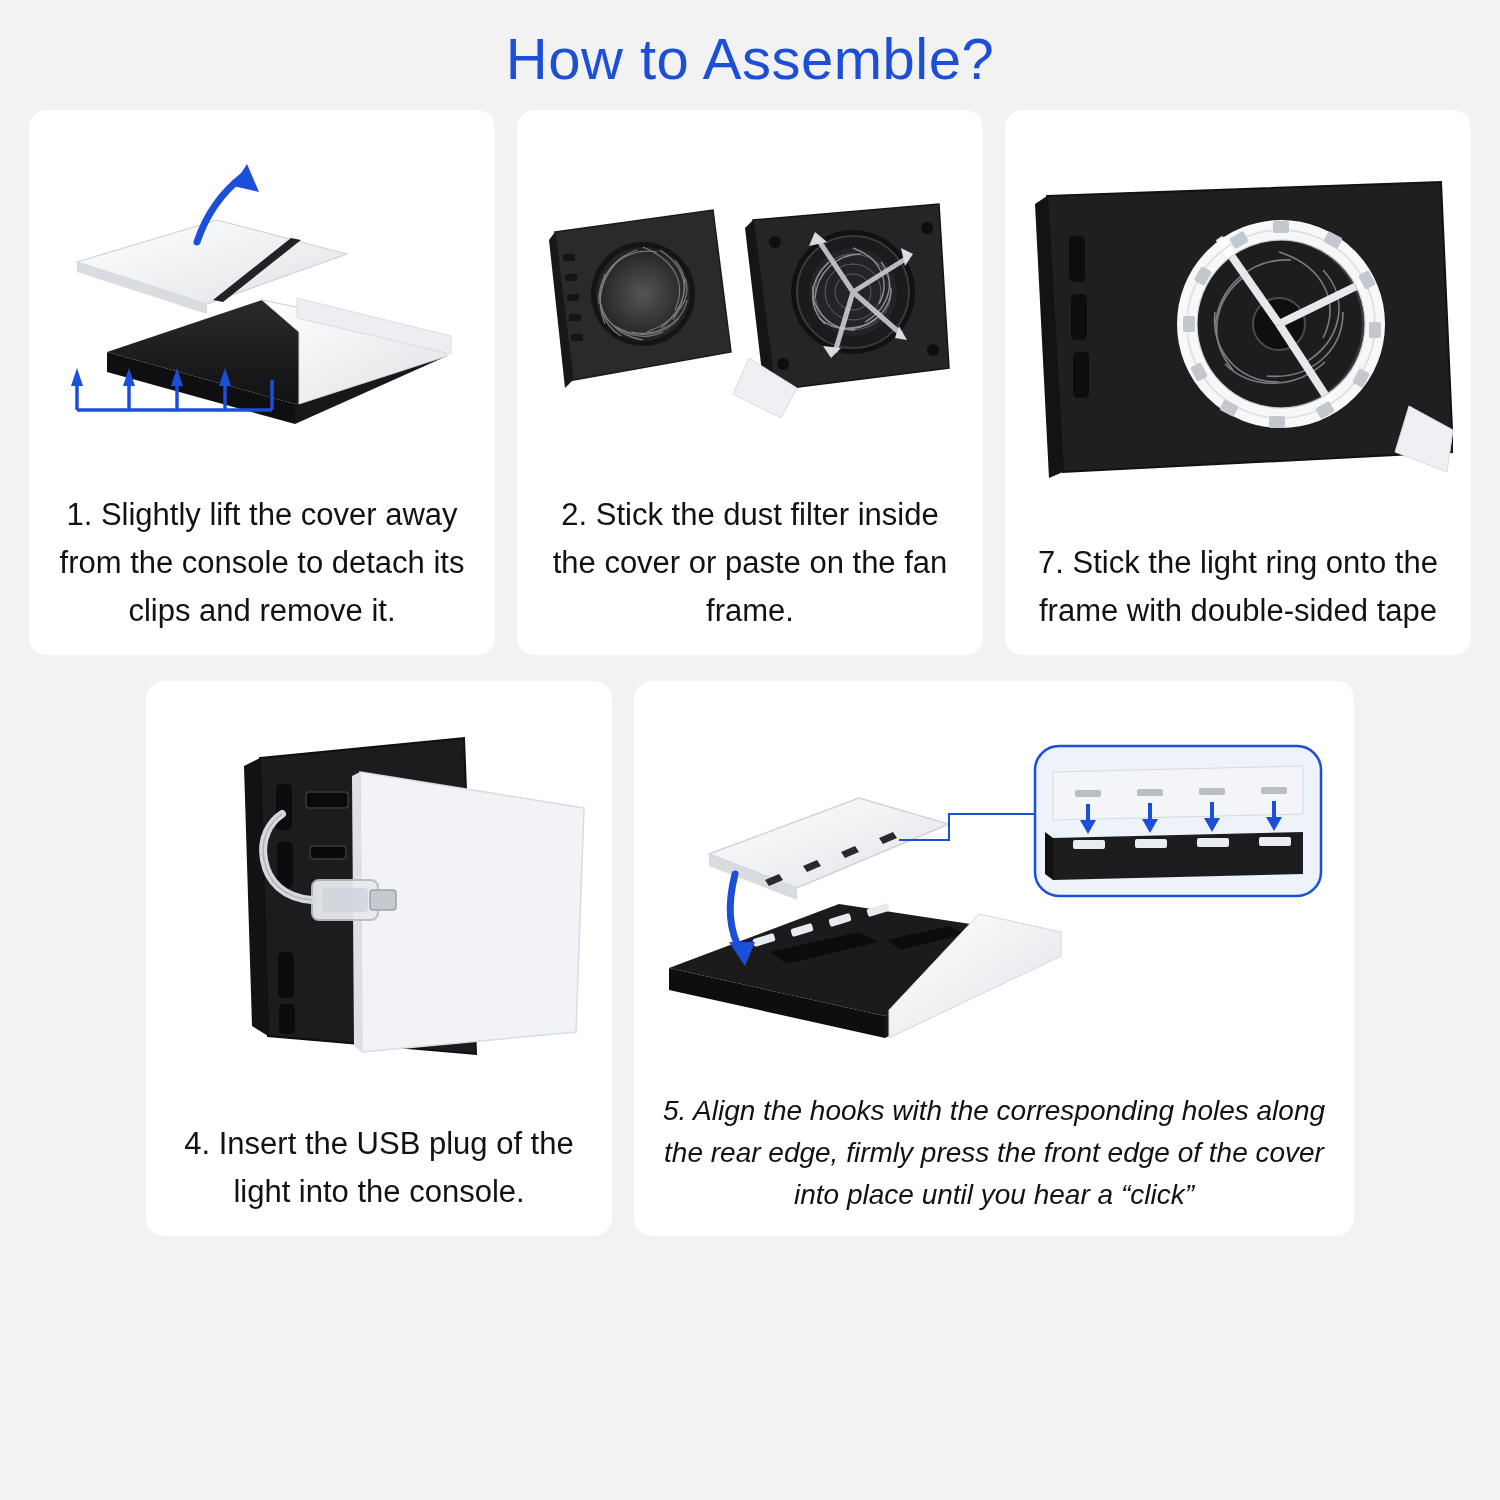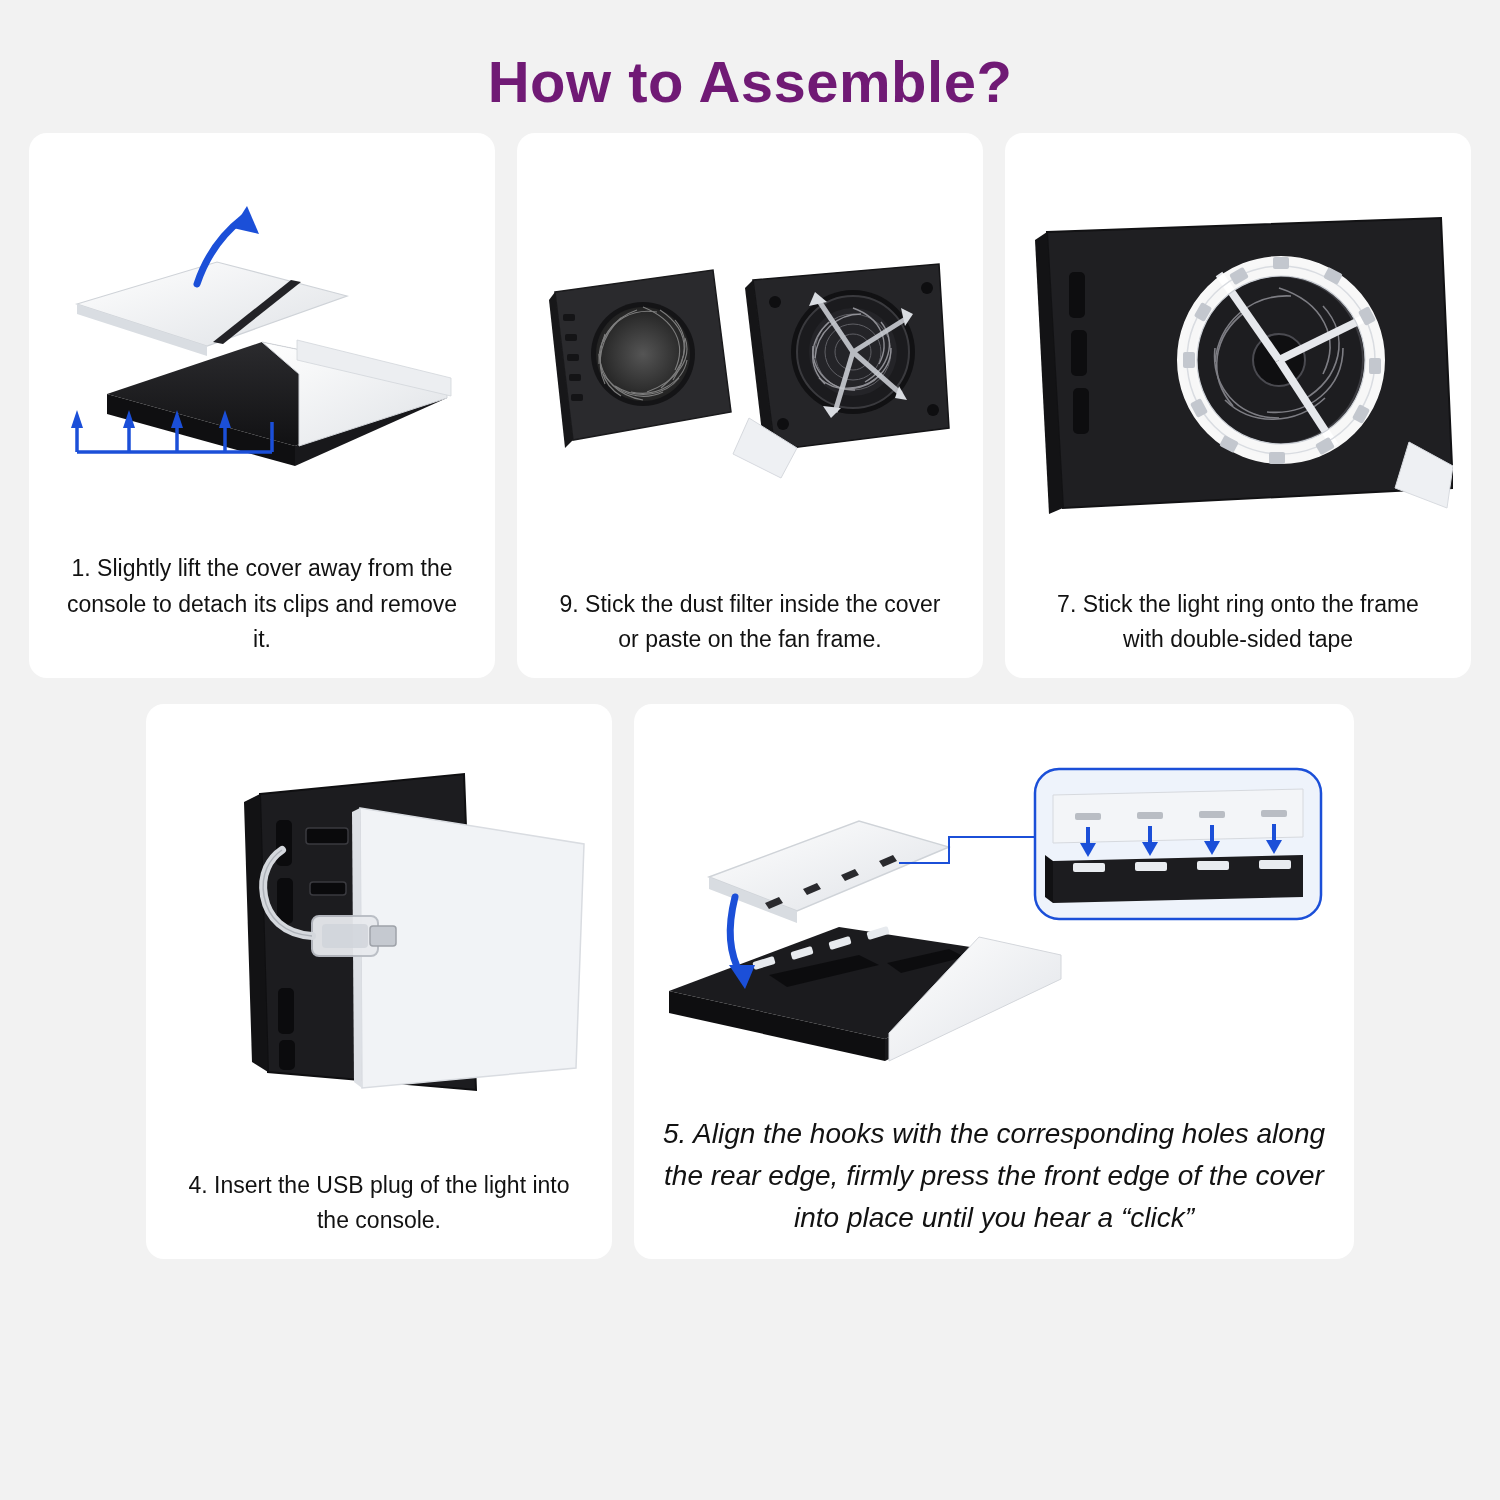--- a/index.html
+++ b/index.html
@@ -17,25 +17,25 @@
   .page {
     position: relative;
     width: 1500px;
     height: 1500px;
     box-sizing: border-box;
     padding: 0 28px;
   }
   .page-title {
     text-align: center;
     font-size: 58px;
-    font-weight: 700;
+    font-weight: 400;
     letter-spacing: 0.5px;
-    padding-top: 48px;
+    padding-top: 25px;
     padding-bottom: 18px;
-    color: #701a75;
+    color: #1d4ed8;
   }
   .row {
     display: flex;
     justify-content: center;
     gap: 22px;
   }
   .row-2 {
     margin-top: 26px;
   }
   .card {
@@ -62,21 +62,21 @@
   }
   .fig {
     flex: 1 1 auto;
     width: 100%;
     position: relative;
     display: flex;
     align-items: center;
     justify-content: center;
   }
   .caption {
-    font-size: 23px;
+    font-size: 31px;
     line-height: 1.55;
     text-align: center;
     padding: 0 16px;
     color: #121212;
   }
   .cap-5 {
     font-size: 28px;
     line-height: 1.5;
     padding: 0 10px;
     font-style: italic;
@@ -219,21 +219,21 @@
 
             <g fill="#0e0e10">
               <circle cx="240" cy="100" r="6"></circle>
               <circle cx="248" cy="222" r="6"></circle>
               <circle cx="392" cy="86" r="6"></circle>
               <circle cx="398" cy="208" r="6"></circle>
             </g>
           </g>
         </svg>
       </div>
-      <div class="caption">9. Stick the dust filter inside the cover or paste on the fan frame.</div>
+      <div class="caption">2. Stick the dust filter inside the cover or paste on the fan frame.</div>
     </div>
 
     <div class="card card-3">
       <div class="fig">
         <svg width="430" height="330" viewBox="0 0 430 330">
 
           <path d="M24 30 L418 16 L430 286 L40 306 Z" fill="#1f1f22" stroke="#121214" stroke-width="2"></path>
           <path d="M24 30 L40 306 L26 312 L12 38 Z" fill="#131315"></path>
 
           <g fill="#0d0d0f">

